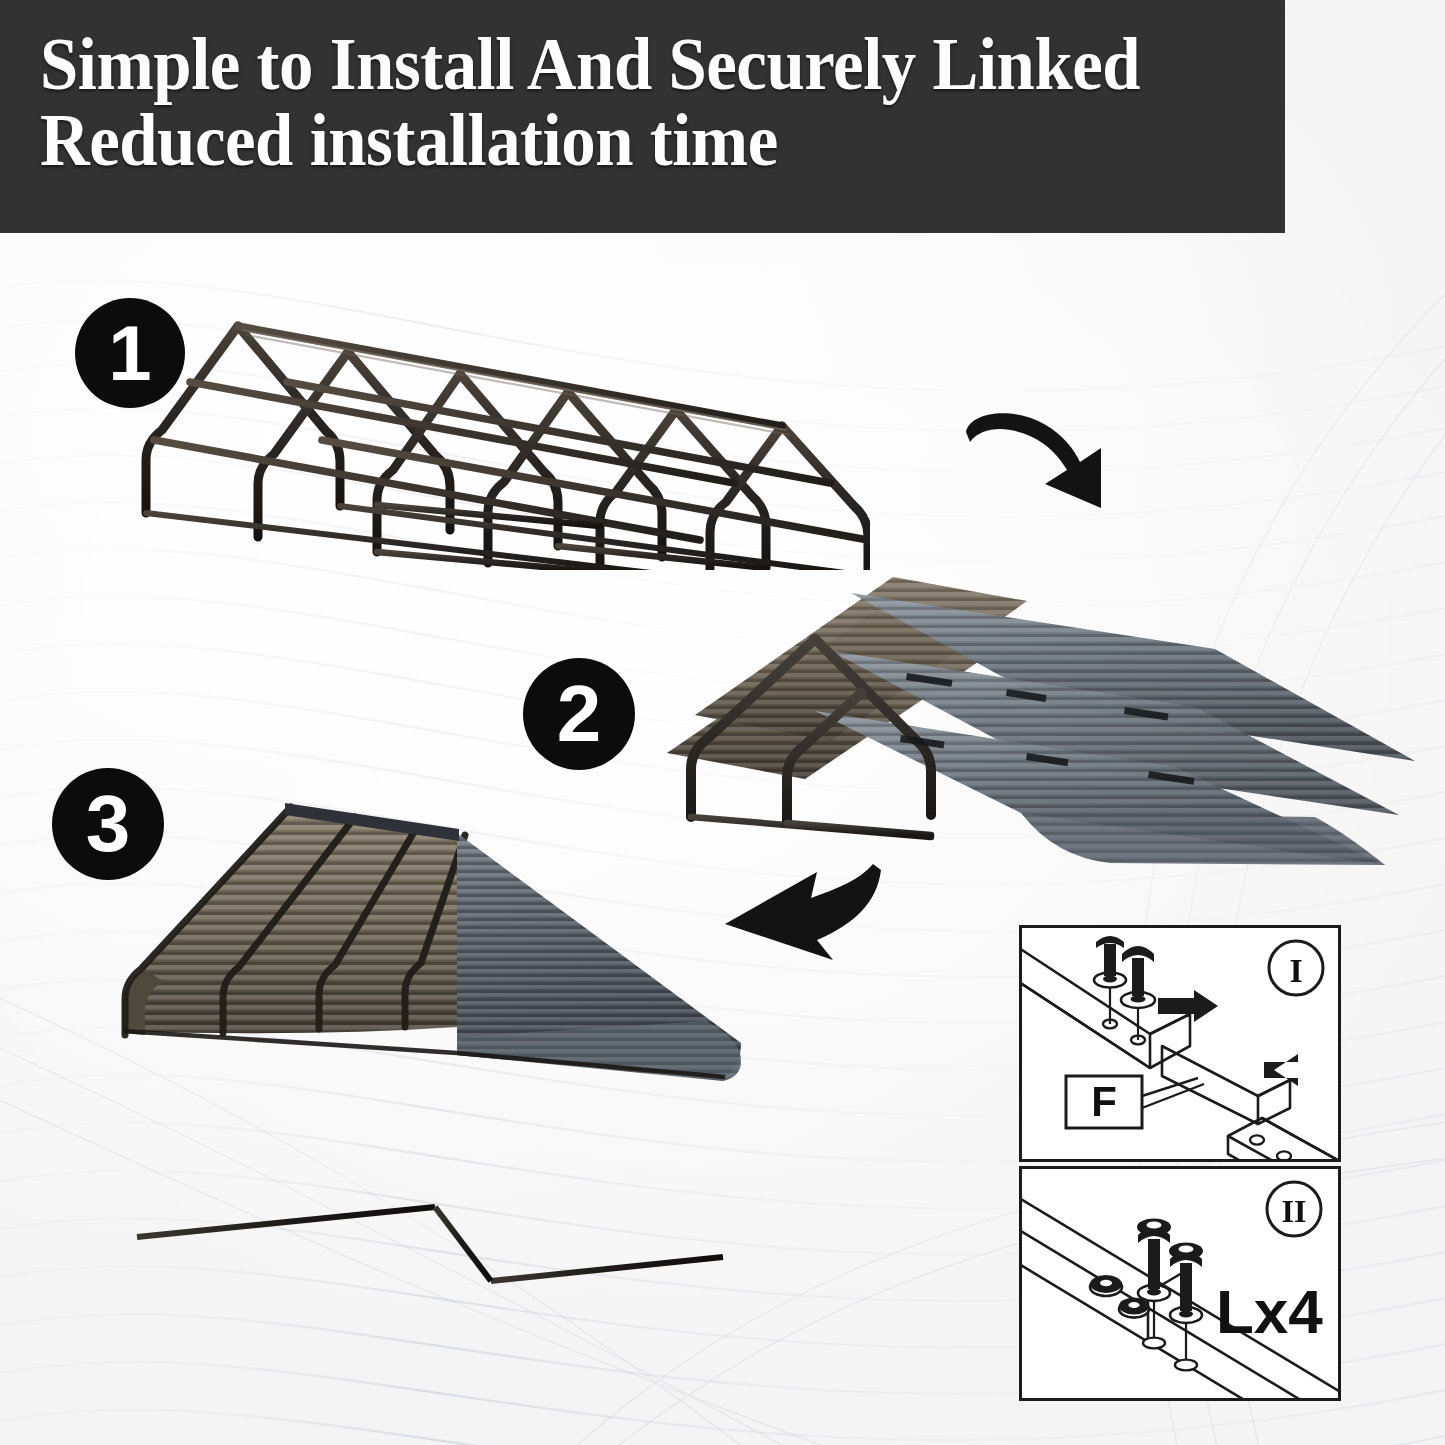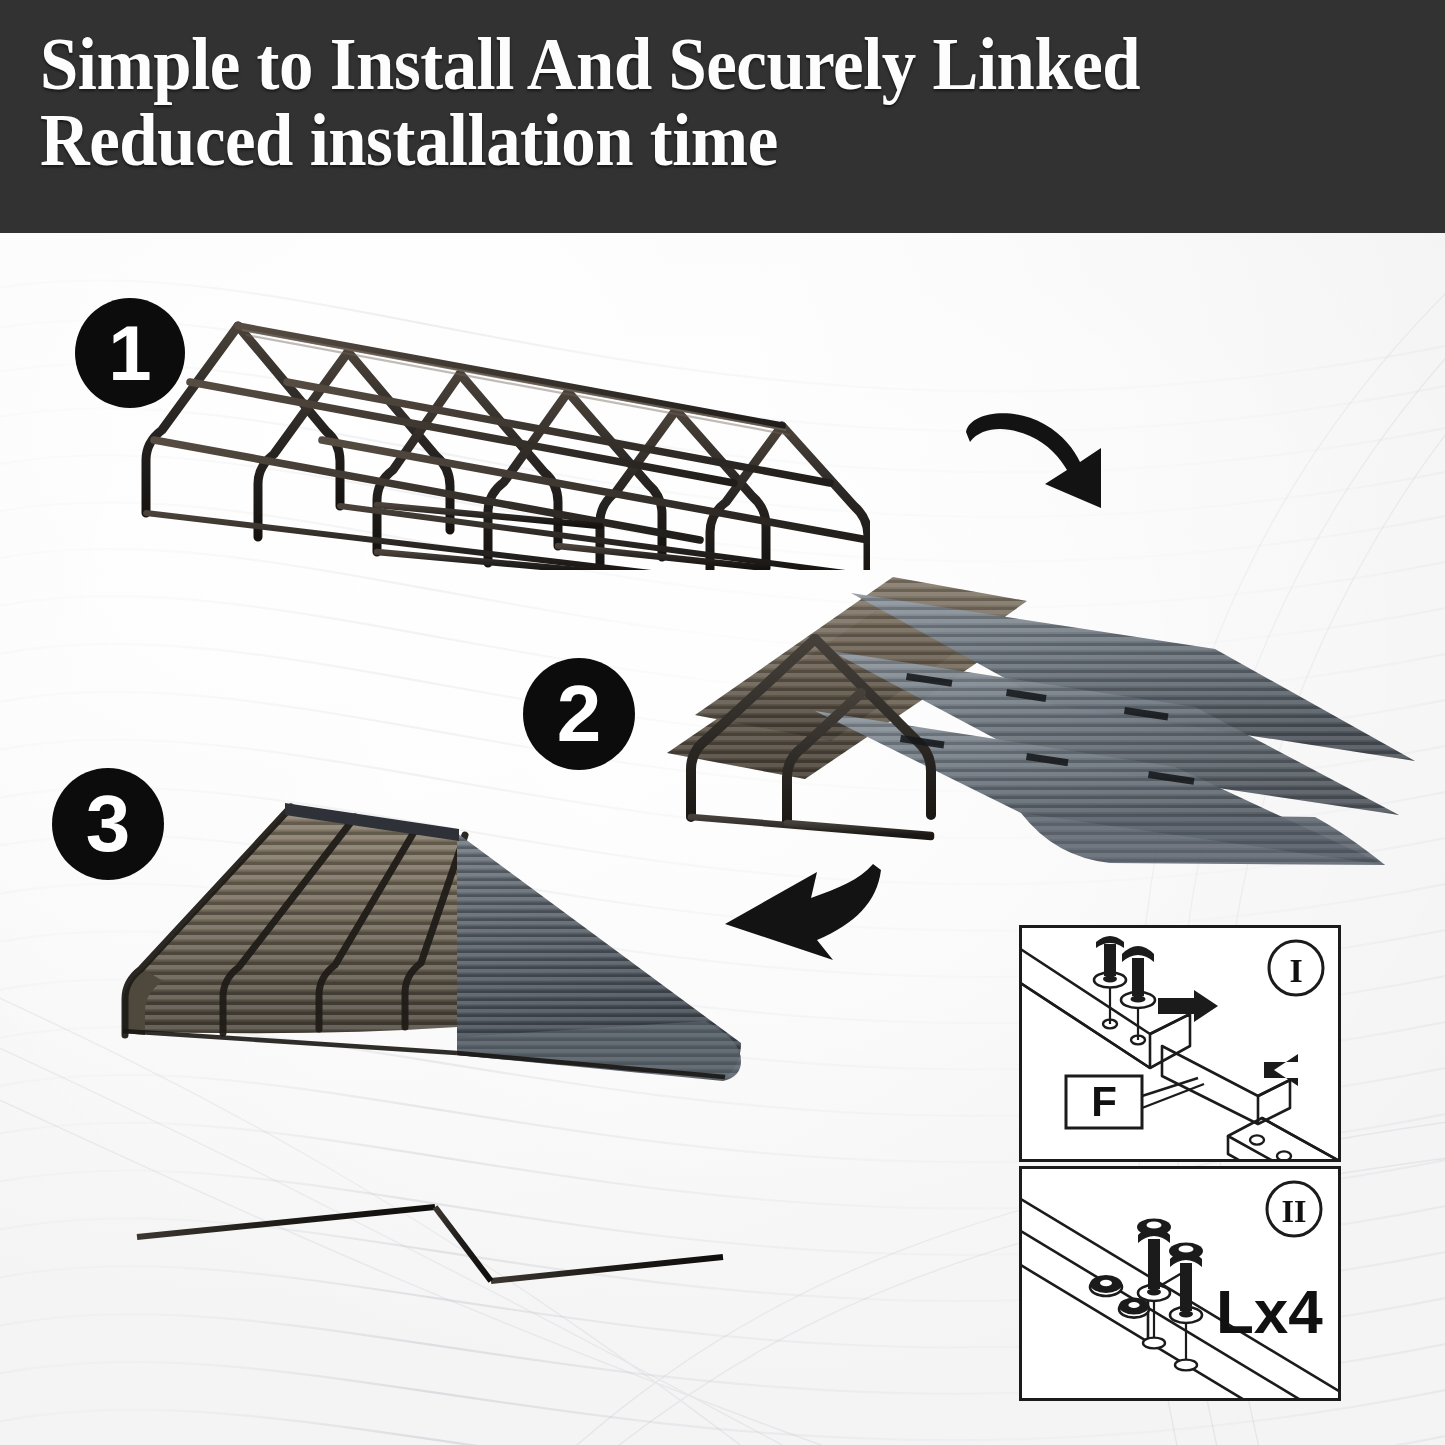--- a/index.html
+++ b/index.html
@@ -15,21 +15,21 @@
   .bg-base{position:absolute;inset:0;
      background:
        radial-gradient(ellipse 1100px 900px at 22% 30%, #ffffff 0%, #fbfbfb 45%, #f4f4f5 100%);
   }
   .bg-waves{position:absolute;inset:0;opacity:.55;}
   .bg-waves2{position:absolute;inset:0;opacity:.30;}
   .vignette{position:absolute;inset:0;
      background:radial-gradient(ellipse 1300px 1100px at 50% 45%, rgba(255,255,255,.85) 0%, rgba(255,255,255,0) 70%);}
 
   
-  .banner{position:absolute;left:0;top:0;width:1445px;height:233px;background:#333232;}
+  .banner{position:absolute;left:0;top:0;width:1285px;height:233px;background:#333232;}
   .banner-inner{position:absolute;left:40px;top:26px;right:20px;}
   .banner h1{margin:0;color:#fdfdfd;font-family:"Liberation Serif", serif;
      font-weight:bold;font-size:74px;line-height:76px;letter-spacing:-0.5px;
      transform:scaleX(.93);transform-origin:left center;
      text-shadow:0 2px 3px rgba(0,0,0,.55);white-space:nowrap;}
   .banner h1 .l2{display:block;}
 
   
   .step-badge{position:absolute;border-radius:50%;background:#0c0c0c;
      display:flex;align-items:center;justify-content:center;

